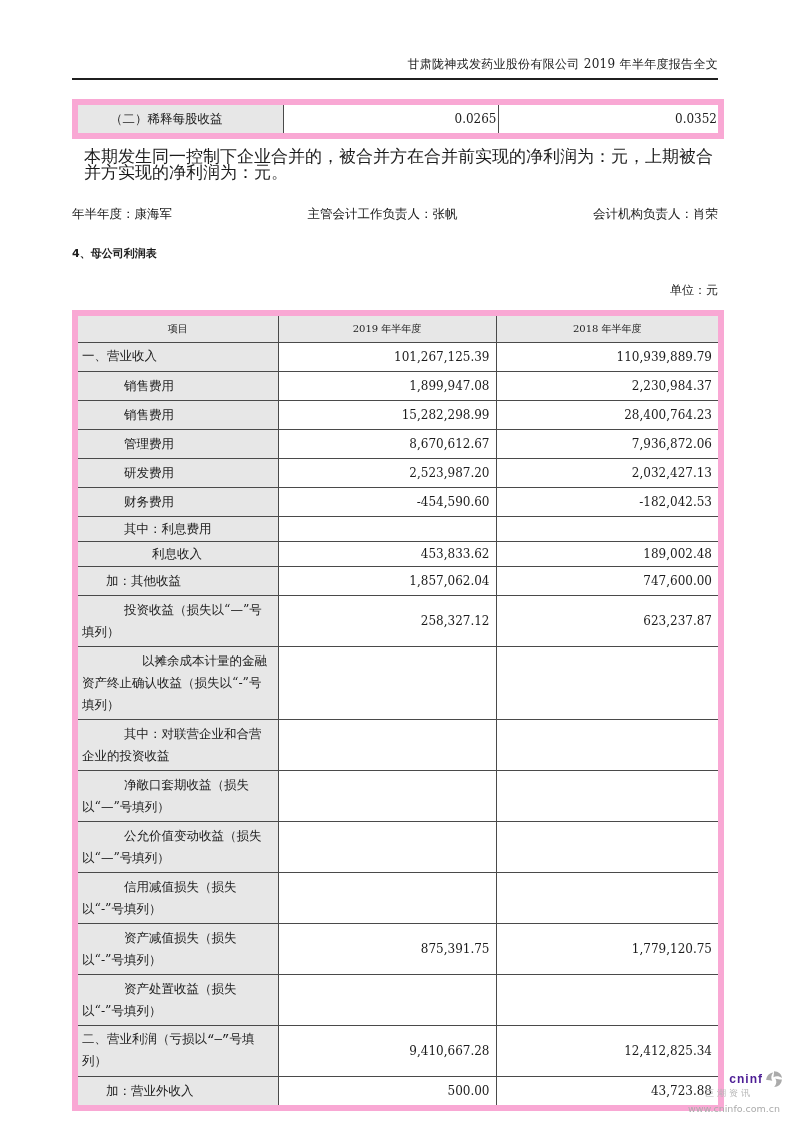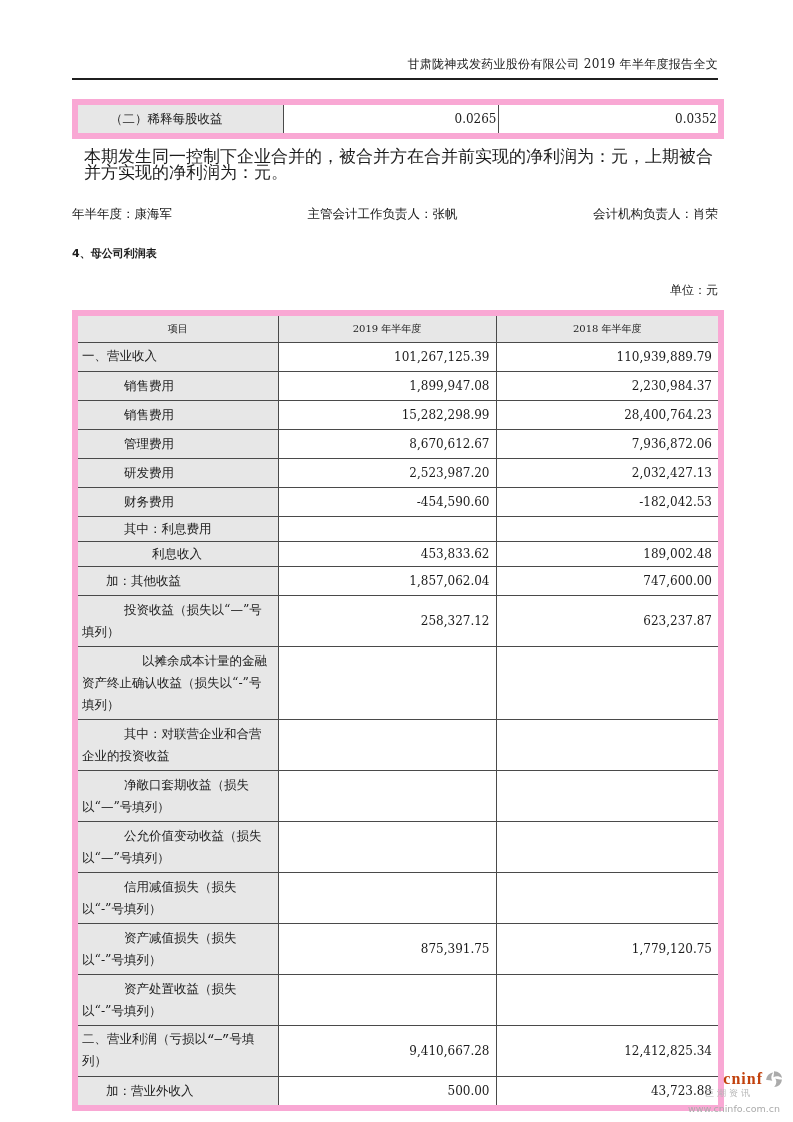--- a/index.html
+++ b/index.html
@@ -41,21 +41,21 @@
   tr.compact .c-label,tr.compact .c-num{padding-top:1px;padding-bottom:1px;}
   .ind0{text-indent:0;font-family:Liberation Mono, monospace;}
   .ind1{text-indent:24px;}
   .ind2{text-indent:42px;}
   .ind3{text-indent:70px;}
   .ind4{text-indent:60px;}
 
   
   .logo{position:absolute;right:4px;bottom:8px;text-align:center;color:#adadad;width:110px;}
   .logo-top{display:flex;align-items:center;justify-content:flex-end;padding-right:6px;}
-  .logo-brand{font-family:Liberation Serif, serif;font-weight:bold;font-size:16px;letter-spacing:1px;color:#c2410c;line-height:16px;}
+  .logo-brand{font-family:Liberation Sans, sans-serif;font-weight:bold;font-size:12px;letter-spacing:1px;color:#4c1d95;line-height:16px;}
   .logo-icon{width:18px;height:18px;margin-left:2px;}
   .logo-name{font-size:9px;letter-spacing:3px;color:#b5b5b5;margin-top:-1px;padding-right:10px;}
   .logo-url{font-size:9.5px;color:#ababab;margin-top:3px;font-family:"DejaVu Sans","Liberation Sans",sans-serif;}
 </style>
 </head>
 <body>
 
 <div class="page">
   <div class="content">
 

